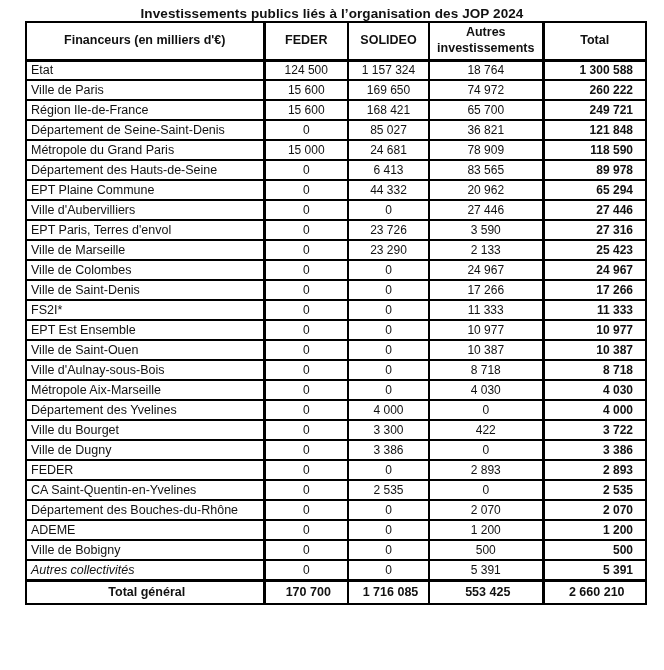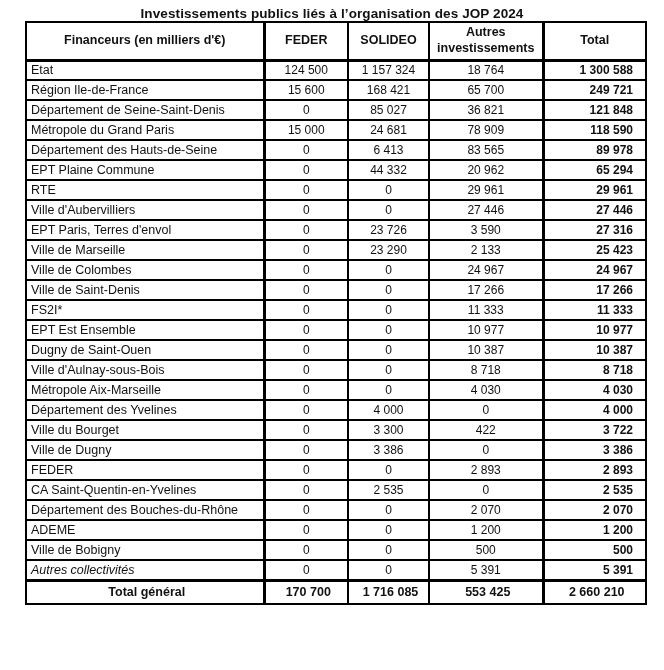--- a/index.html
+++ b/index.html
@@ -94,20 +94,27 @@
     </thead>
     <tbody>
         <tr>
     <td class="name-cell">Etat</td>
     <td class="num-cell cojo-cell">124 500</td>
     <td class="num-cell">1 157 324</td>
     <td class="num-cell">18 764</td>
     <td class="total-cell">1 300 588</td>
   </tr>
         <tr>
+    <td class="name-cell">Ville de Paris</td>
+    <td class="num-cell cojo-cell">15 600</td>
+    <td class="num-cell">169 650</td>
+    <td class="num-cell">74 972</td>
+    <td class="total-cell">260 222</td>
+  </tr>
+        <tr>
     <td class="name-cell">Région Ile-de-France</td>
     <td class="num-cell cojo-cell">15 600</td>
     <td class="num-cell">168 421</td>
     <td class="num-cell">65 700</td>
     <td class="total-cell">249 721</td>
   </tr>
         <tr>
     <td class="name-cell">Département de Seine-Saint-Denis</td>
     <td class="num-cell cojo-cell">0</td>
     <td class="num-cell">85 027</td>
@@ -129,27 +136,20 @@
     <td class="total-cell">89 978</td>
   </tr>
         <tr>
     <td class="name-cell">EPT Plaine Commune</td>
     <td class="num-cell cojo-cell">0</td>
     <td class="num-cell">44 332</td>
     <td class="num-cell">20 962</td>
     <td class="total-cell">65 294</td>
   </tr>
         <tr>
-    <td class="name-cell">RTE</td>
-    <td class="num-cell cojo-cell">0</td>
-    <td class="num-cell">0</td>
-    <td class="num-cell">29 961</td>
-    <td class="total-cell">29 961</td>
-  </tr>
-        <tr>
     <td class="name-cell">Ville d'Aubervilliers</td>
     <td class="num-cell cojo-cell">0</td>
     <td class="num-cell">0</td>
     <td class="num-cell">27 446</td>
     <td class="total-cell">27 446</td>
   </tr>
         <tr>
     <td class="name-cell">EPT Paris, Terres d'envol</td>
     <td class="num-cell cojo-cell">0</td>
     <td class="num-cell">23 726</td>
@@ -185,21 +185,21 @@
     <td class="total-cell">11 333</td>
   </tr>
         <tr>
     <td class="name-cell">EPT Est Ensemble</td>
     <td class="num-cell cojo-cell">0</td>
     <td class="num-cell">0</td>
     <td class="num-cell">10 977</td>
     <td class="total-cell">10 977</td>
   </tr>
         <tr>
-    <td class="name-cell">Dugny de Saint-Ouen</td>
+    <td class="name-cell">Ville de Saint-Ouen</td>
     <td class="num-cell cojo-cell">0</td>
     <td class="num-cell">0</td>
     <td class="num-cell">10 387</td>
     <td class="total-cell">10 387</td>
   </tr>
         <tr>
     <td class="name-cell">Ville d'Aulnay-sous-Bois</td>
     <td class="num-cell cojo-cell">0</td>
     <td class="num-cell">0</td>
     <td class="num-cell">8 718</td>

